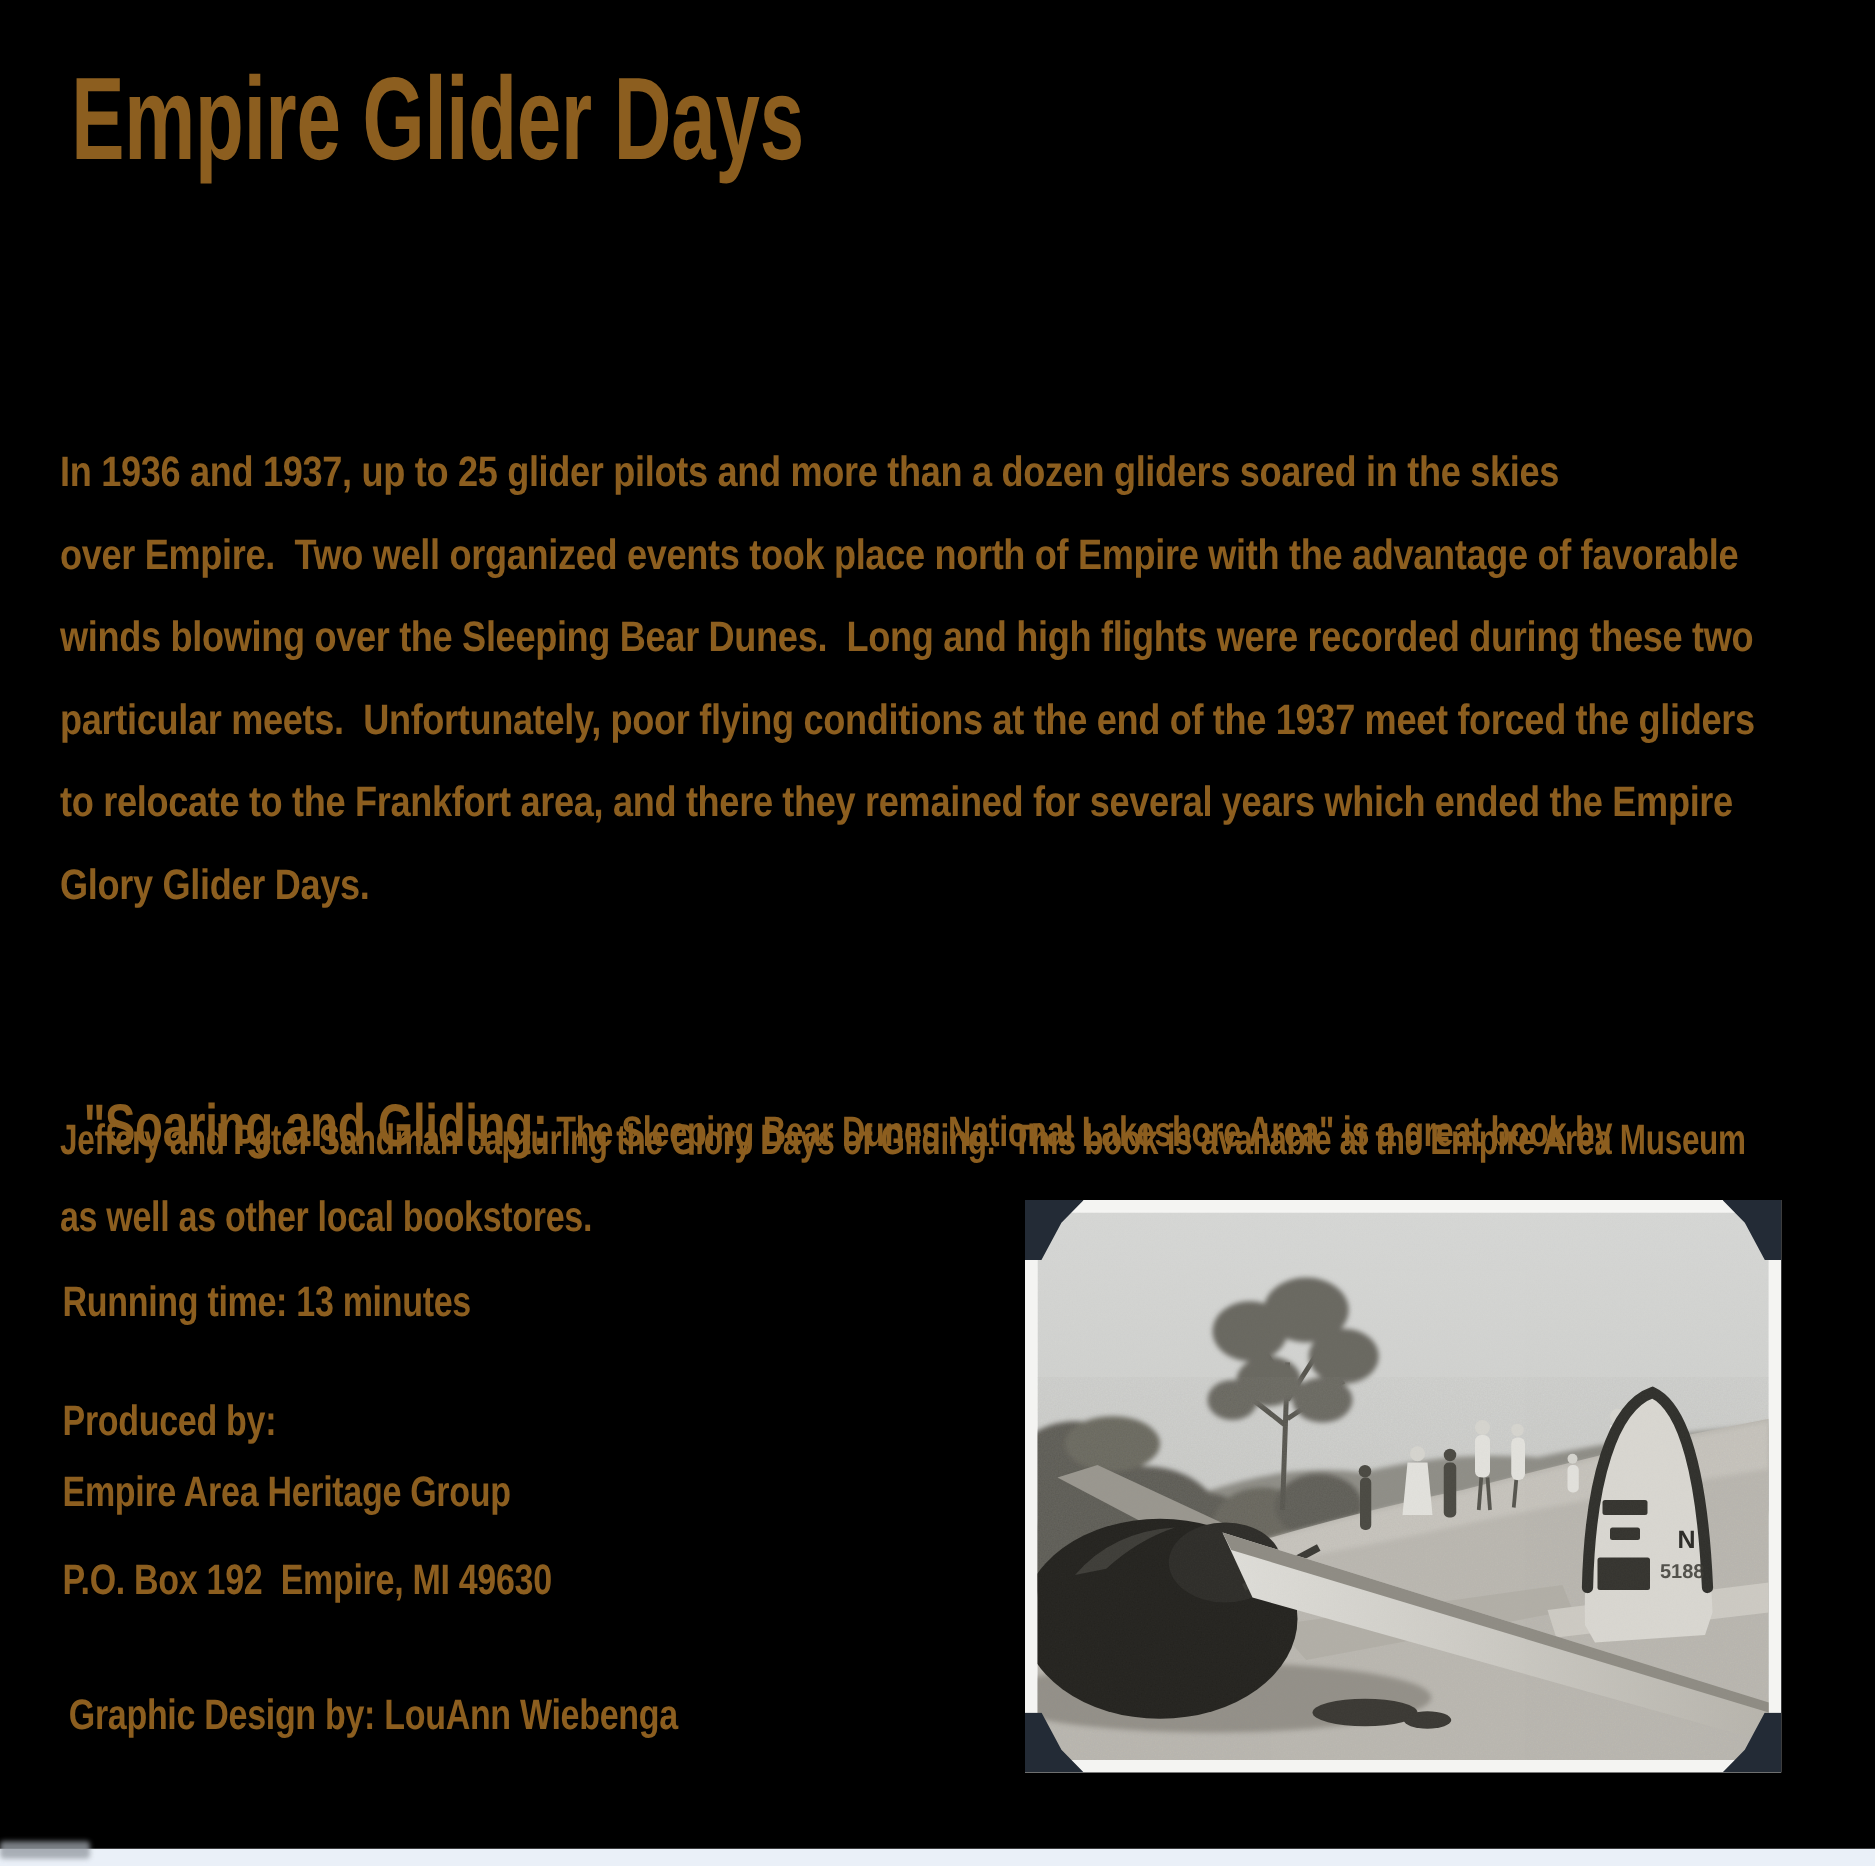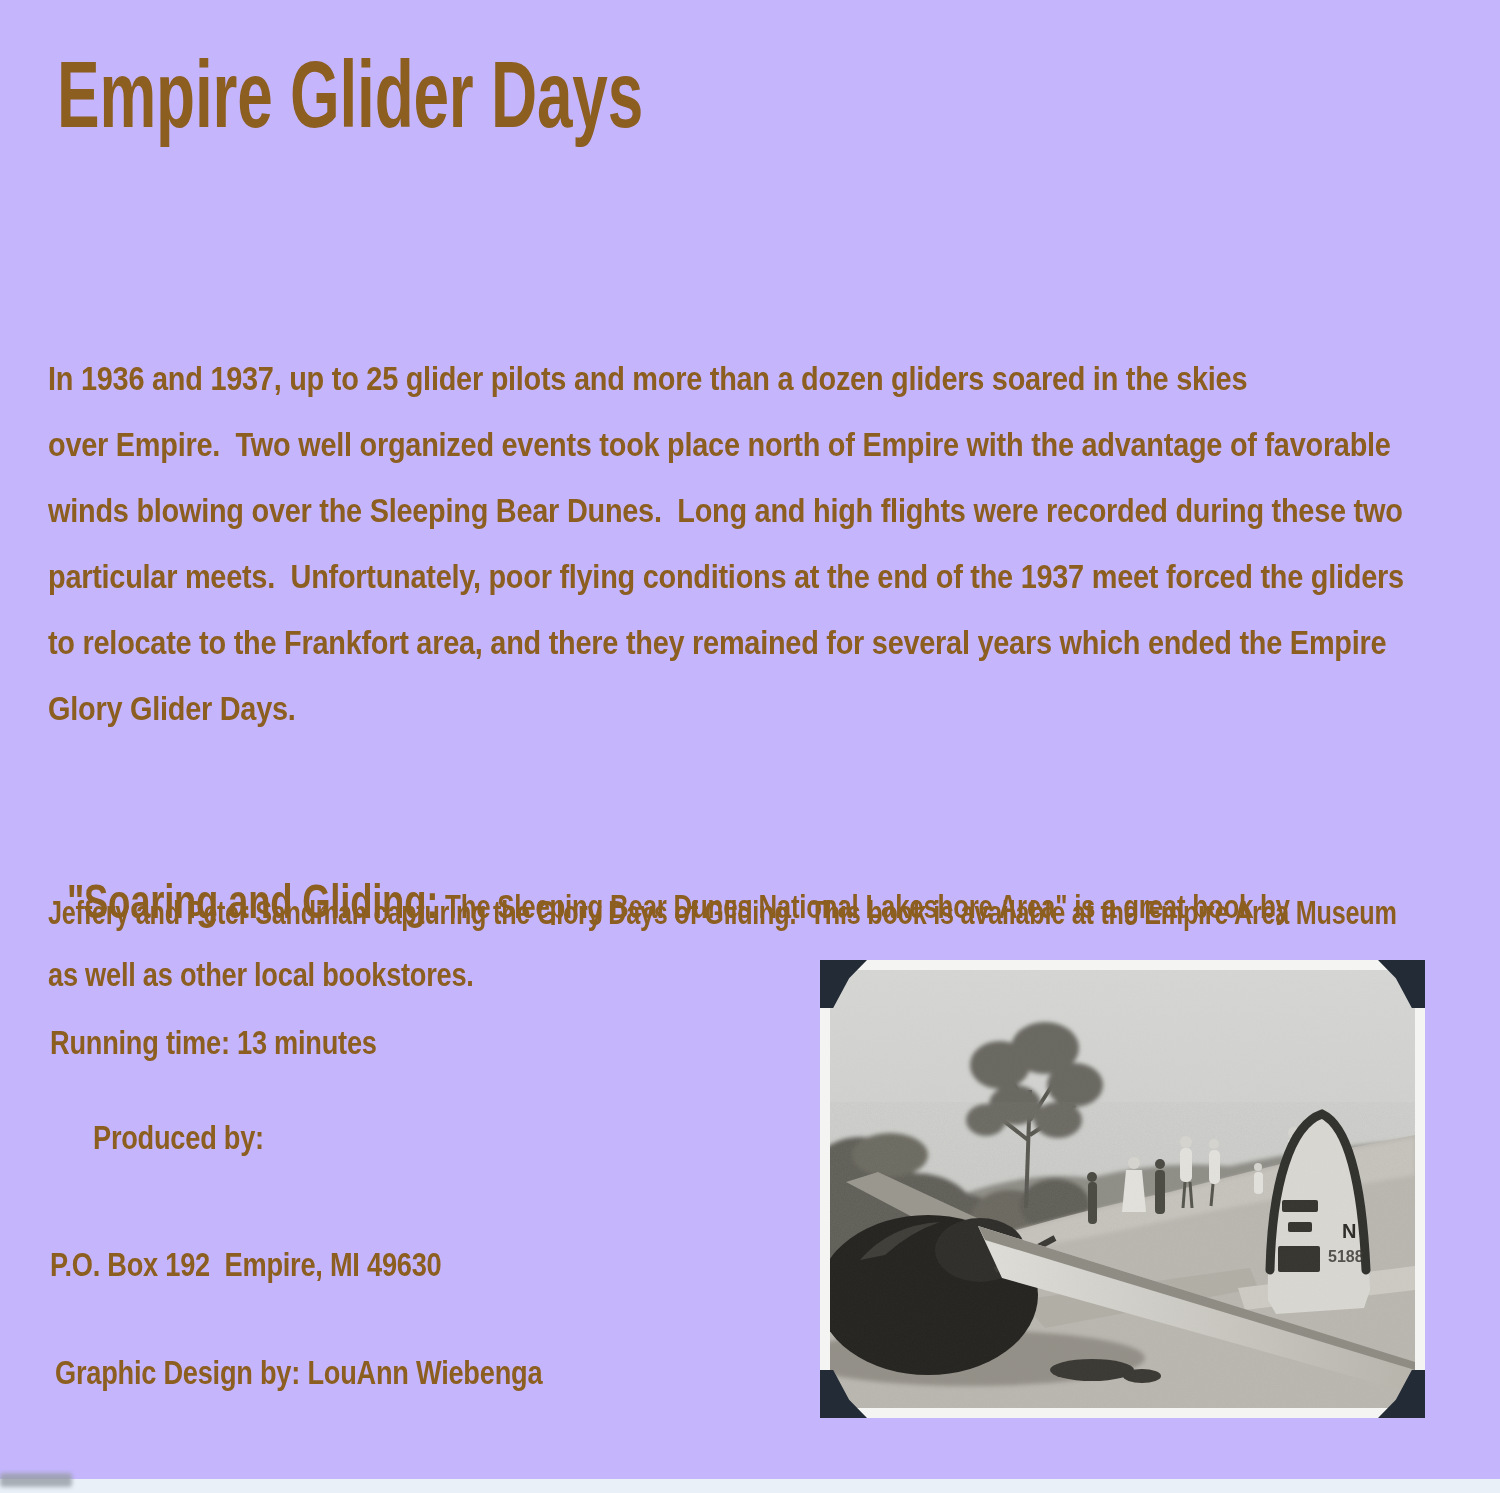--- a/index.html
+++ b/index.html
@@ -1,19 +1,19 @@
 <!DOCTYPE html>
 <html><head>
 <meta charset="utf-8">
 <style>
   html,body { margin:0; padding:0; }
   .page {
     position:relative;
     width:1500px; height:1493px;
-    background:#c4b5fd;
+    background:#000000;
     overflow:hidden;
     font-family:"Liberation Sans", sans-serif;
     font-weight:bold;
     color:#8c5e1f;
   }
   .abs { position:absolute; }
   .ink { color:#8c5e1f; white-space:pre; letter-spacing:-0.3px; }
   .cond { display:inline-block; transform-origin:0 0; }
   .s85 { transform:scaleX(0.85); }
   .s80 { transform:scaleX(0.80); }
@@ -79,22 +79,25 @@
   <div class="abs" style="left:48px; top:882px; line-height:60px;">
     <div class="ink body-txt cond s74">Jeffery and Peter Sandman capturing the Glory Days of Gliding.  This book is available at the Empire Area Museum</div>
   </div>
   <div class="abs" style="left:48px; top:944px; line-height:60px;">
     <div class="ink body-txt cond s80">as well as other local bookstores.</div>
   </div>
 
   <div class="abs" style="left:50px; top:1022px; line-height:40px;text-align:right;">
     <div class="ink body-txt cond s80">Running time: 13 minutes</div>
   </div>
-  <div class="abs" style="left:50px; top:1117px; line-height:40px;margin-left:43px;">
+  <div class="abs" style="left:50px; top:1117px; line-height:40px;">
     <div class="ink body-txt cond s80">Produced by:</div>
+  </div>
+  <div class="abs" style="left:50px; top:1174px; line-height:40px;">
+    <div class="ink body-txt cond s80">Empire Area Heritage Group</div>
   </div>
   <div class="abs" style="left:50px; top:1244px; line-height:40px;">
     <div class="ink body-txt cond s80">P.O. Box 192  Empire, MI 49630</div>
   </div>
   <div class="abs" style="left:55px; top:1352px; line-height:40px;text-align:right;">
     <div class="ink body-txt cond s80">Graphic Design by: LouAnn Wiebenga</div>
   </div>
 
   <div class="photo" role="img" aria-label="Black-and-white photograph of a glider resting on the sand at Sleeping Bear Dunes with spectators near the dune crest">
     <svg viewBox="0 0 585 438">

